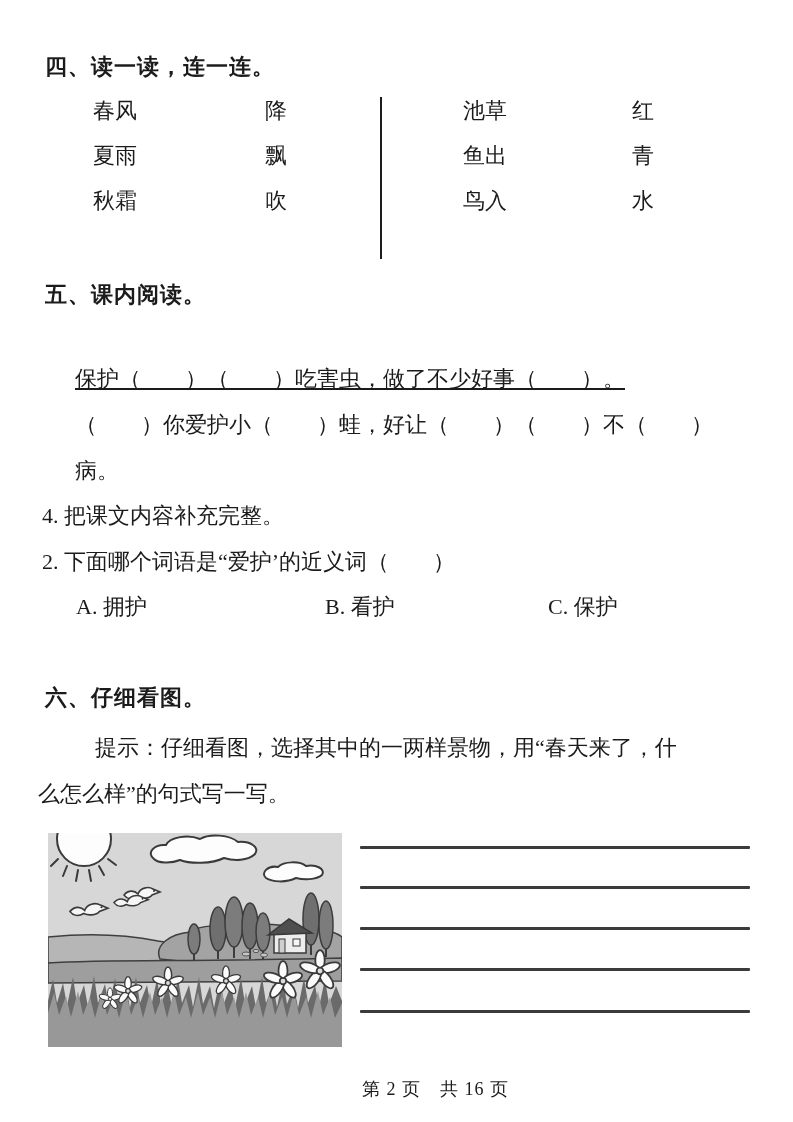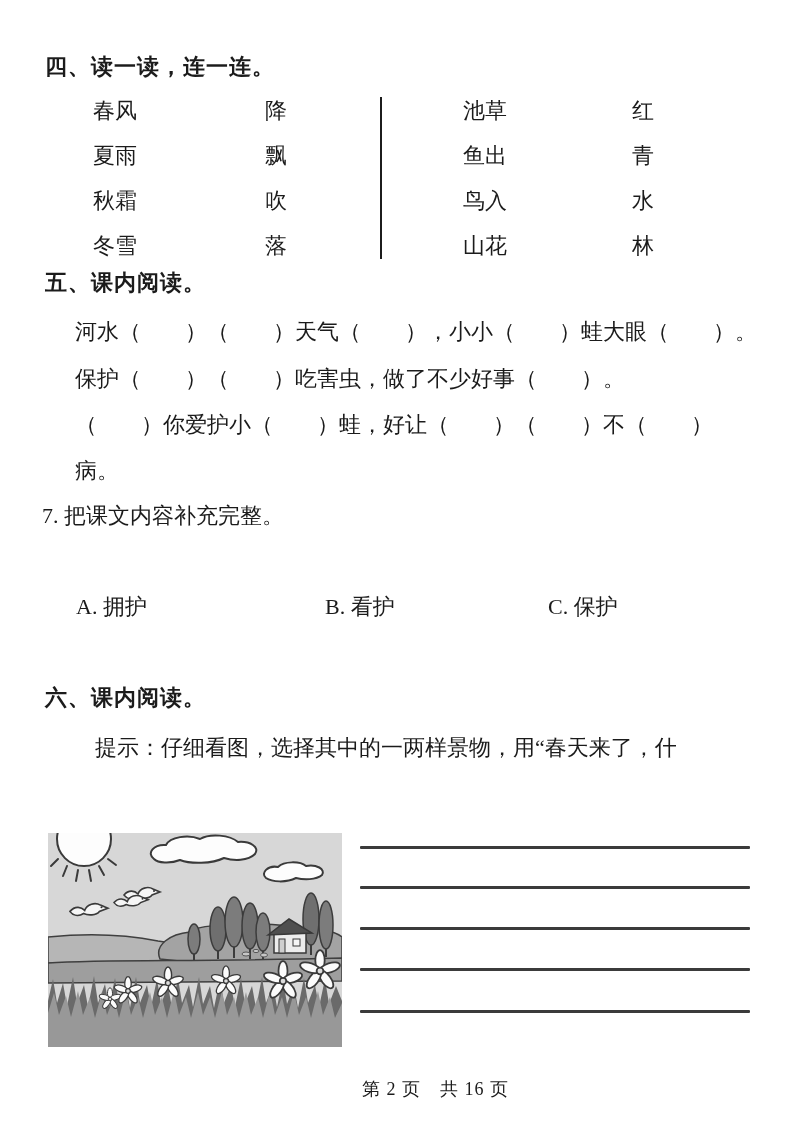--- a/index.html
+++ b/index.html
@@ -26,23 +26,23 @@
   .s4-table{position:absolute;left:93px;top:94px;width:620px;height:168px;font-size:22px;}
   .s4-row{position:absolute;left:0;width:620px;height:30px;}
   .s4-r0{top:2px}.s4-r1{top:47px}.s4-r2{top:92px}.s4-r3{top:137px}
   .s4-w1{position:absolute;left:0;}
   .s4-c1{position:absolute;left:172px;}
   .s4-w2{position:absolute;left:370px;}
   .s4-c2{position:absolute;left:539px;}
   .s4-divider{position:absolute;left:287px;top:3px;width:2px;height:162px;background:#1c1c1c;}
 
   
-  .s5-title{position:absolute;left:45px;top:268px;text-align:center;}
+  .s5-title{position:absolute;left:45px;top:280px;text-align:center;}
   .s5-l1{position:absolute;left:75px;top:319px;}
-  .s5-l2{position:absolute;left:75px;top:366px;}
+  .s5-l2{position:absolute;left:75px;top:366px;text-decoration:underline;}
   .s5-l3{position:absolute;left:75px;top:412px;}
   .s5-l4{position:absolute;left:75px;top:458px;}
   .s5-q1{position:absolute;left:42px;top:503px;}
   .s5-q2{position:absolute;left:42px;top:549px;}
   .s5-opts{position:absolute;left:0;top:594px;width:793px;height:30px;}
   .optA{position:absolute;left:76px;}
   .optB{position:absolute;left:325px;}
   .optC{position:absolute;left:548px;}
   .s5-q3{position:absolute;left:42px;top:639px;}
 
@@ -79,47 +79,42 @@
       <span class="s4-c1">吹</span>
       <span class="s4-w2">鸟入</span>
       <span class="s4-c2">水</span>
     </div>
     <div class="s4-row s4-r1">
       <span class="s4-w1">夏雨</span>
       <span class="s4-c1">飘</span>
       <span class="s4-w2">鱼出</span>
       <span class="s4-c2">青</span>
     </div>
-    <div class="s4-row s4-r3">
-      <span class="s4-w1">冬雪</span>
-      <span class="s4-c1">落</span>
-      <span class="s4-w2">山花</span>
-      <span class="s4-c2">林</span>
-    </div>
     <div class="s4-divider"></div>
   </div>
 
   <div class="hd s5-title">五、课内阅读。</div>
 
-  <div class="body-txt s5-l1">河水（　　）（　　）天气（　　），小小（　　）蛙大眼（　　）。</div>
   <div class="body-txt s5-l2">保护（　　）（　　）吃害虫，做了不少好事（　　）。</div>
   <div class="body-txt s5-l3">（　　）你爱护小（　　）蛙，好让（　　）（　　）不（　　）</div>
   <div class="body-txt s5-l4">病。</div>
 
-  <div class="body-txt s5-q1">7. 把课文内容补充完整。</div>
+  <div class="body-txt s5-q1">4. 把课文内容补充完整。</div>
+  <div class="body-txt s5-q2">2. 下面哪个词语是“爱护’的近义词（　　）</div>
 
   <div class="s5-opts body-txt">
     <span class="optA">A. 拥护</span>
     <span class="optB">B. 看护</span>
     <span class="optC">C. 保护</span>
   </div>
 
 
-  <div class="hd s6-title">六、课内阅读。</div>
+  <div class="hd s6-title">六、仔细看图。</div>
   <div class="body-txt s6-hint1">提示：仔细看图，选择其中的一两样景物，用“春天来了，什</div>
+  <div class="body-txt s6-hint2">么怎么样”的句式写一写。</div>
 
   <svg class="illus" viewBox="0 0 294 214" aria-hidden="true">
     <defs>
       <g id="bird">
         <path d="M0,8 C5,2 11,4 14,7 C16,1 24,-1 29,2 L36,5 L28,8 C25,12 17,12 13,10 C8,13 3,12 0,8 Z" fill="#f6f6f6" stroke="#3a3a3a" stroke-width="1.6"></path>
         <circle cx="30" cy="4" r="1" fill="#333"></circle>
       </g>
       <g id="flower" stroke="#3a3a3a" stroke-width="1.4" fill="#fbfbfb">
         <ellipse cx="0" cy="-8" rx="3.6" ry="8"></ellipse>
         <ellipse cx="0" cy="-8" rx="3.6" ry="8" transform="rotate(72)"></ellipse>

